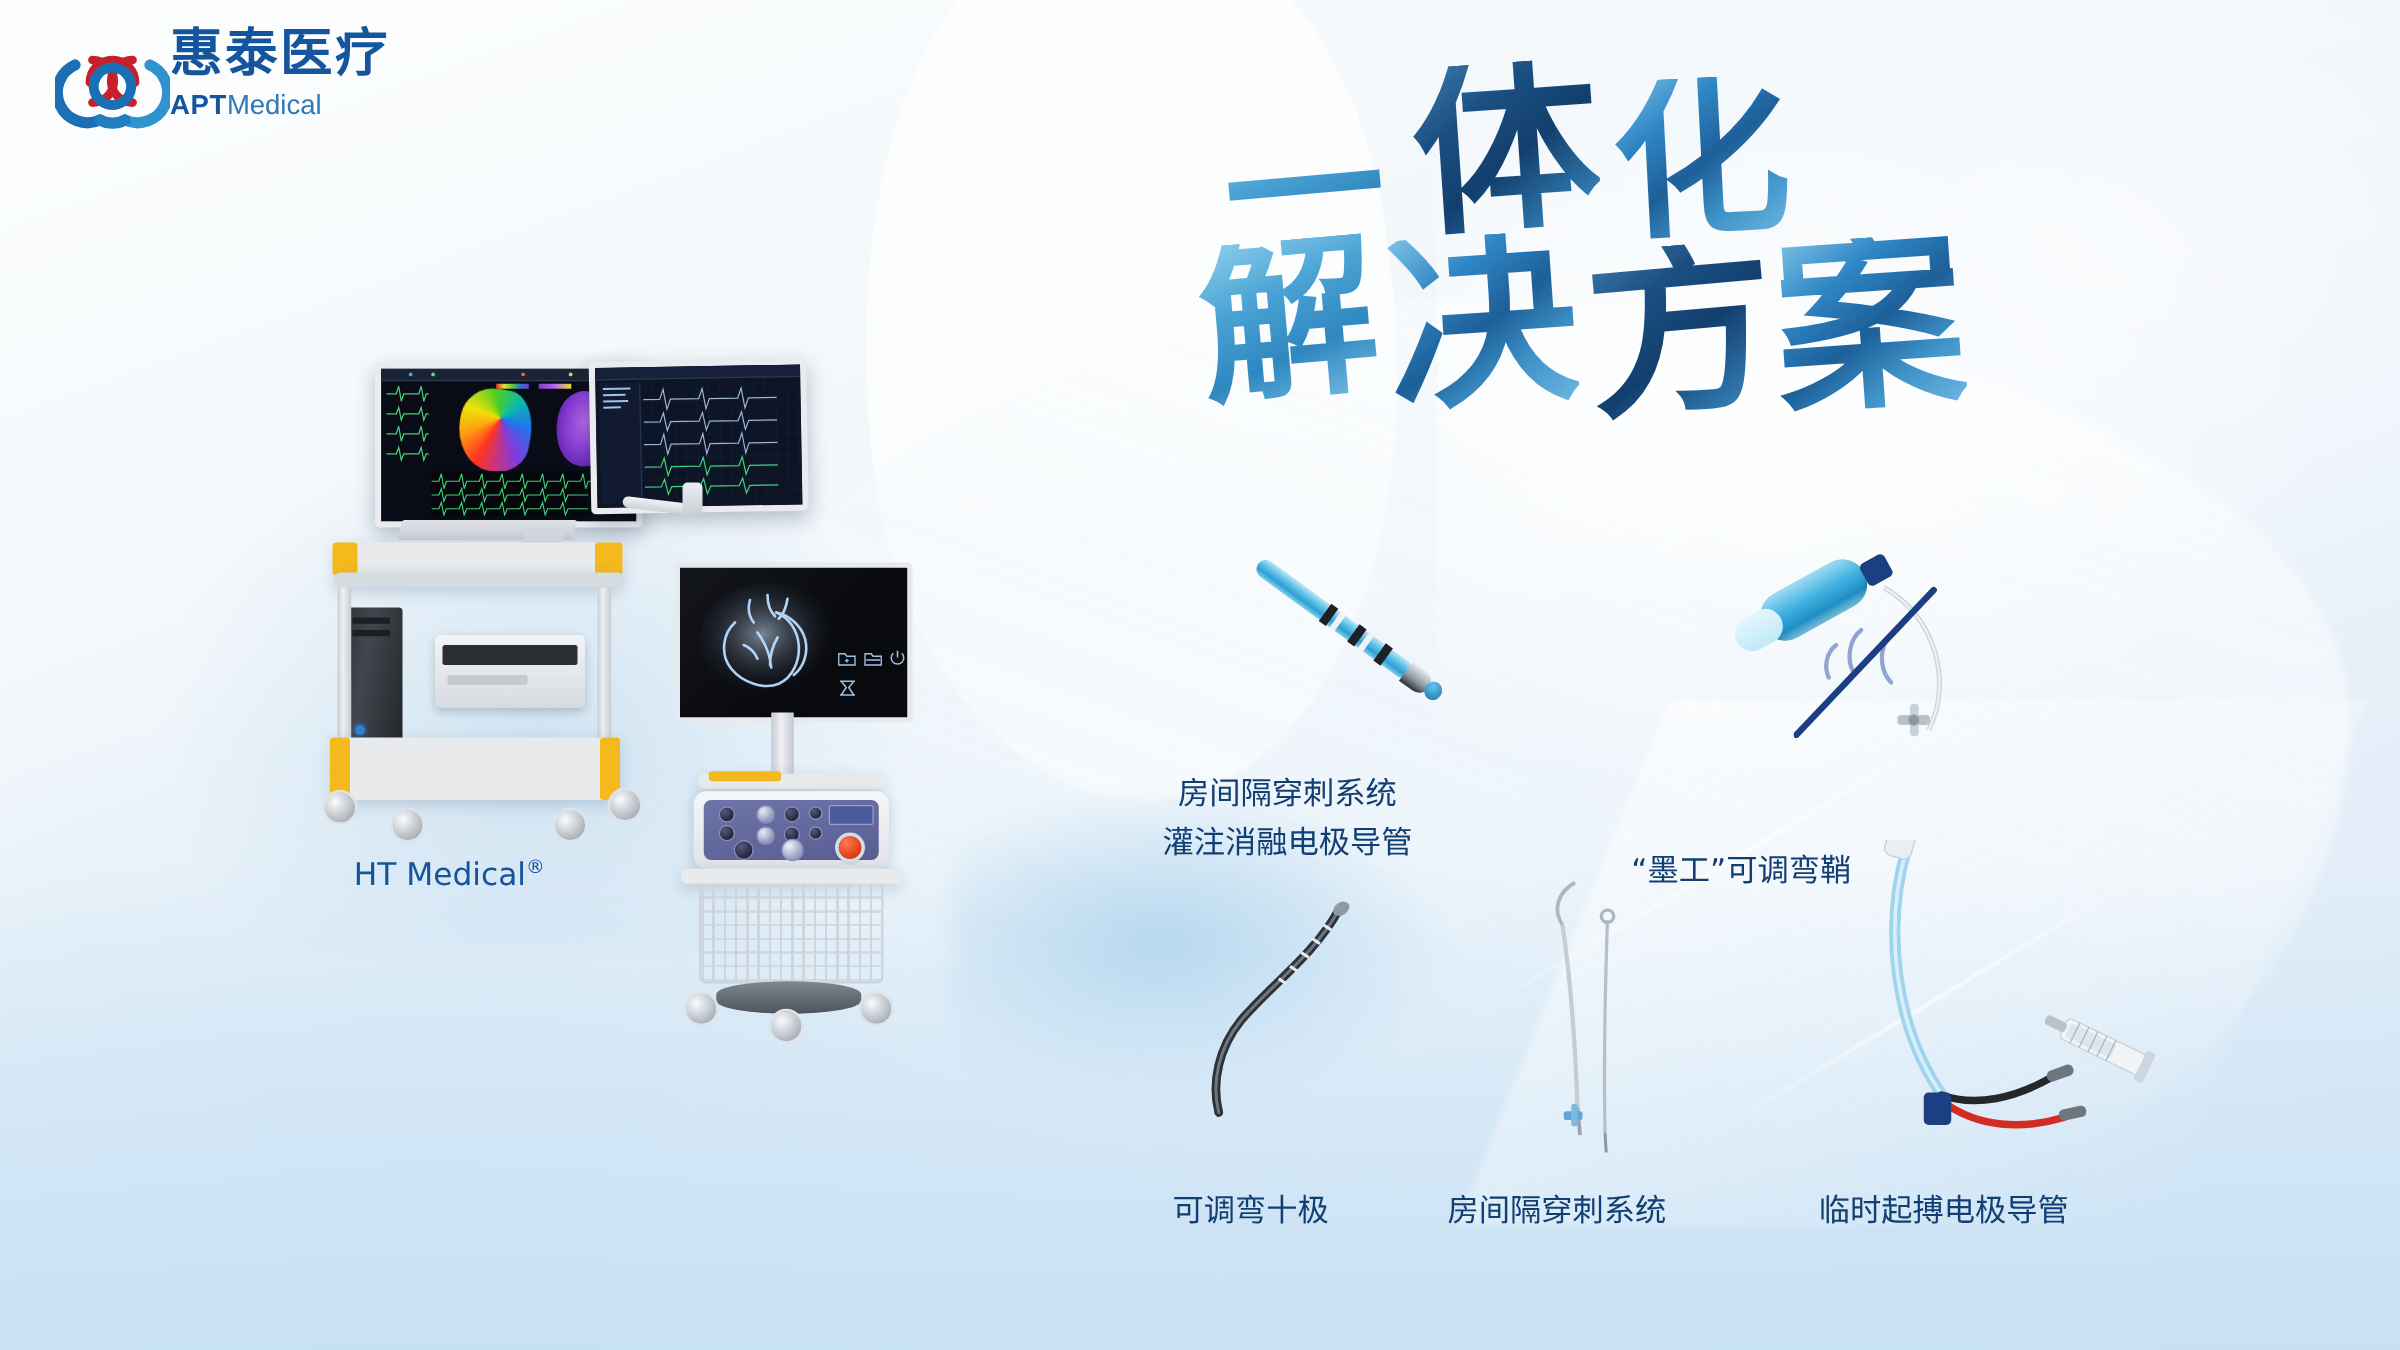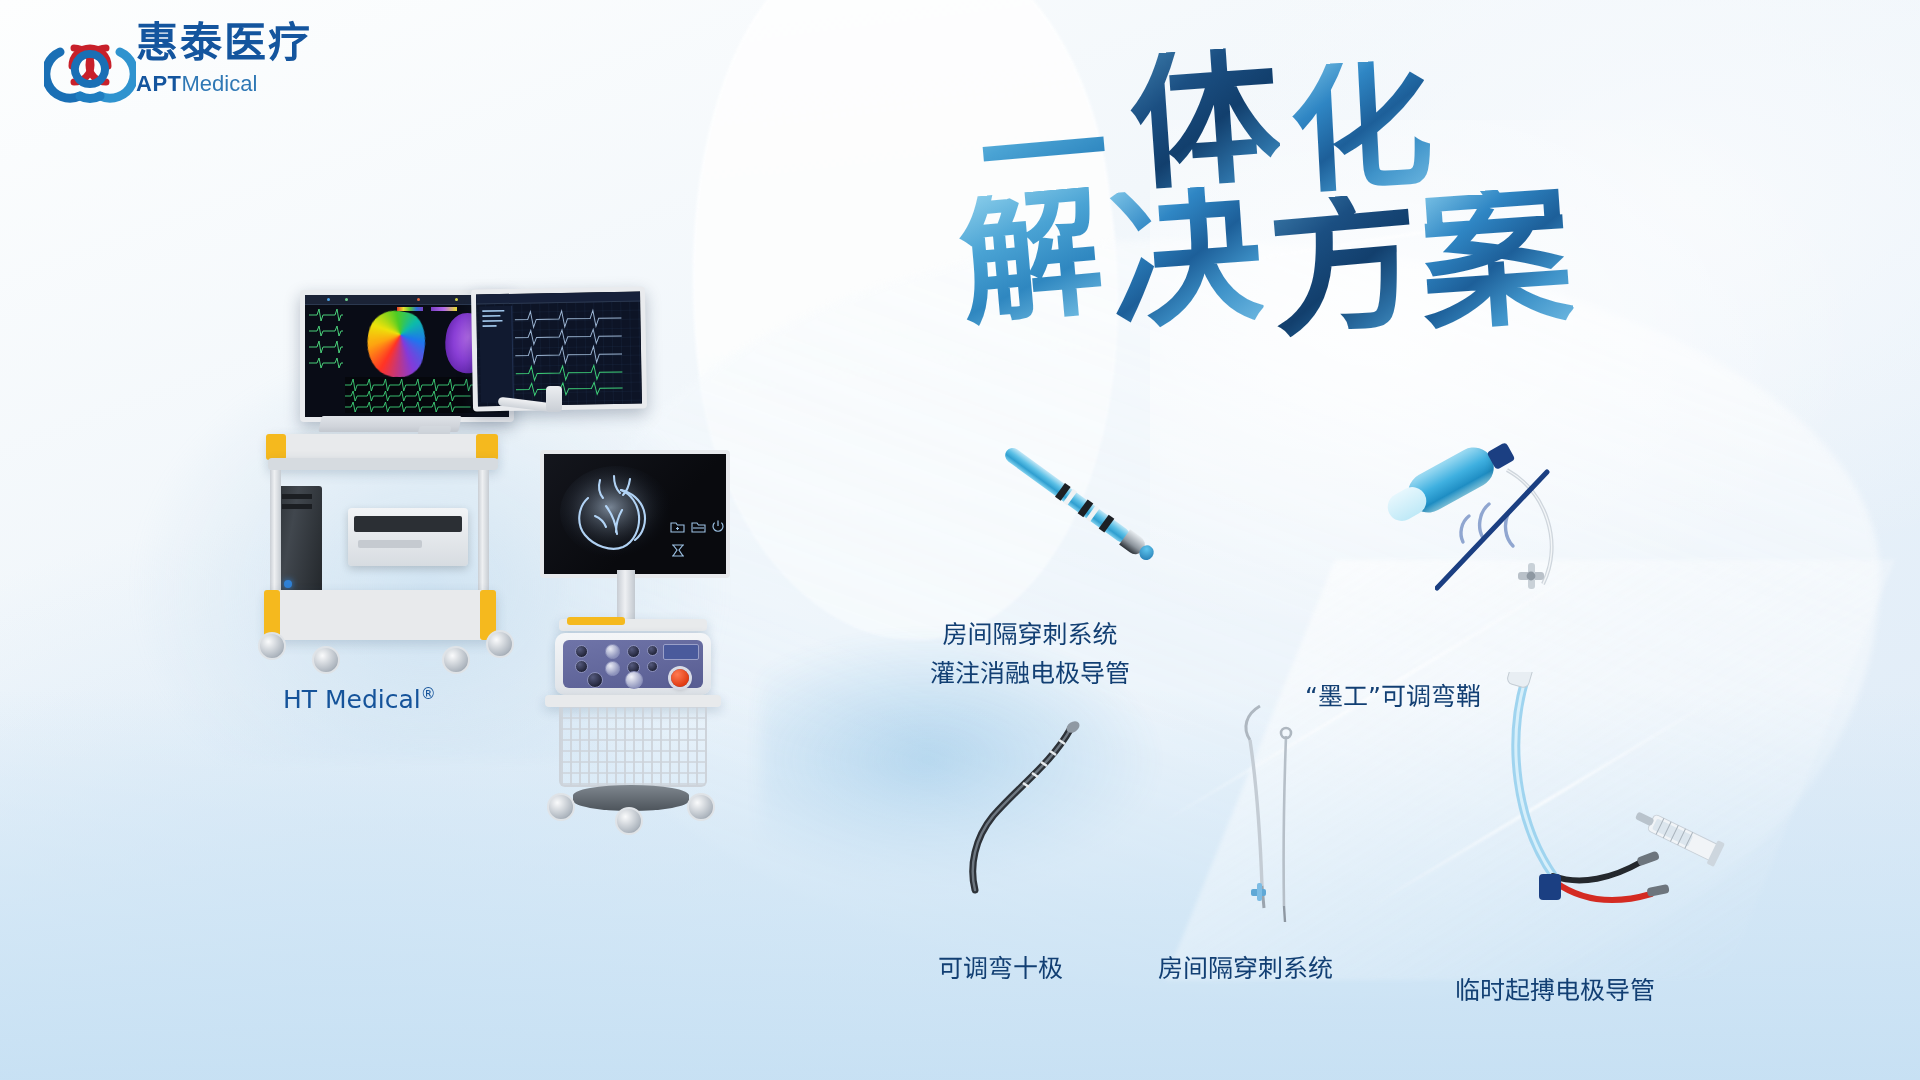--- a/index.html
+++ b/index.html
@@ -423,15 +423,15 @@
         <rect x="0" y="-9" width="72" height="18" rx="4" fill="#f1f4f7" stroke="#c8d0d8"></rect>
         <rect x="4" y="-6" width="40" height="12" rx="2" fill="#dce6ee"></rect>
         <rect x="68" y="-13" width="8" height="26" rx="2" fill="#cdd6de"></rect>
         <rect x="-16" y="-4" width="18" height="8" rx="3" fill="#b9c3cc"></rect>
         <g stroke="#aab4bd" stroke-width="1">
             <path d="M10 -9v18M18 -9v18M26 -9v18M34 -9v18M42 -9v18"></path>
           </g>
       </g>
     </svg>
   </div>
-  <div class="caption dk" style="left:1455px;top:972px;font-size:25px;">临时起搏电极导管</div>
+  <div class="caption dk" style="left:1455px;top:950px;font-size:25px;">临时起搏电极导管</div>
 
 </div>
 
 </body></html>

